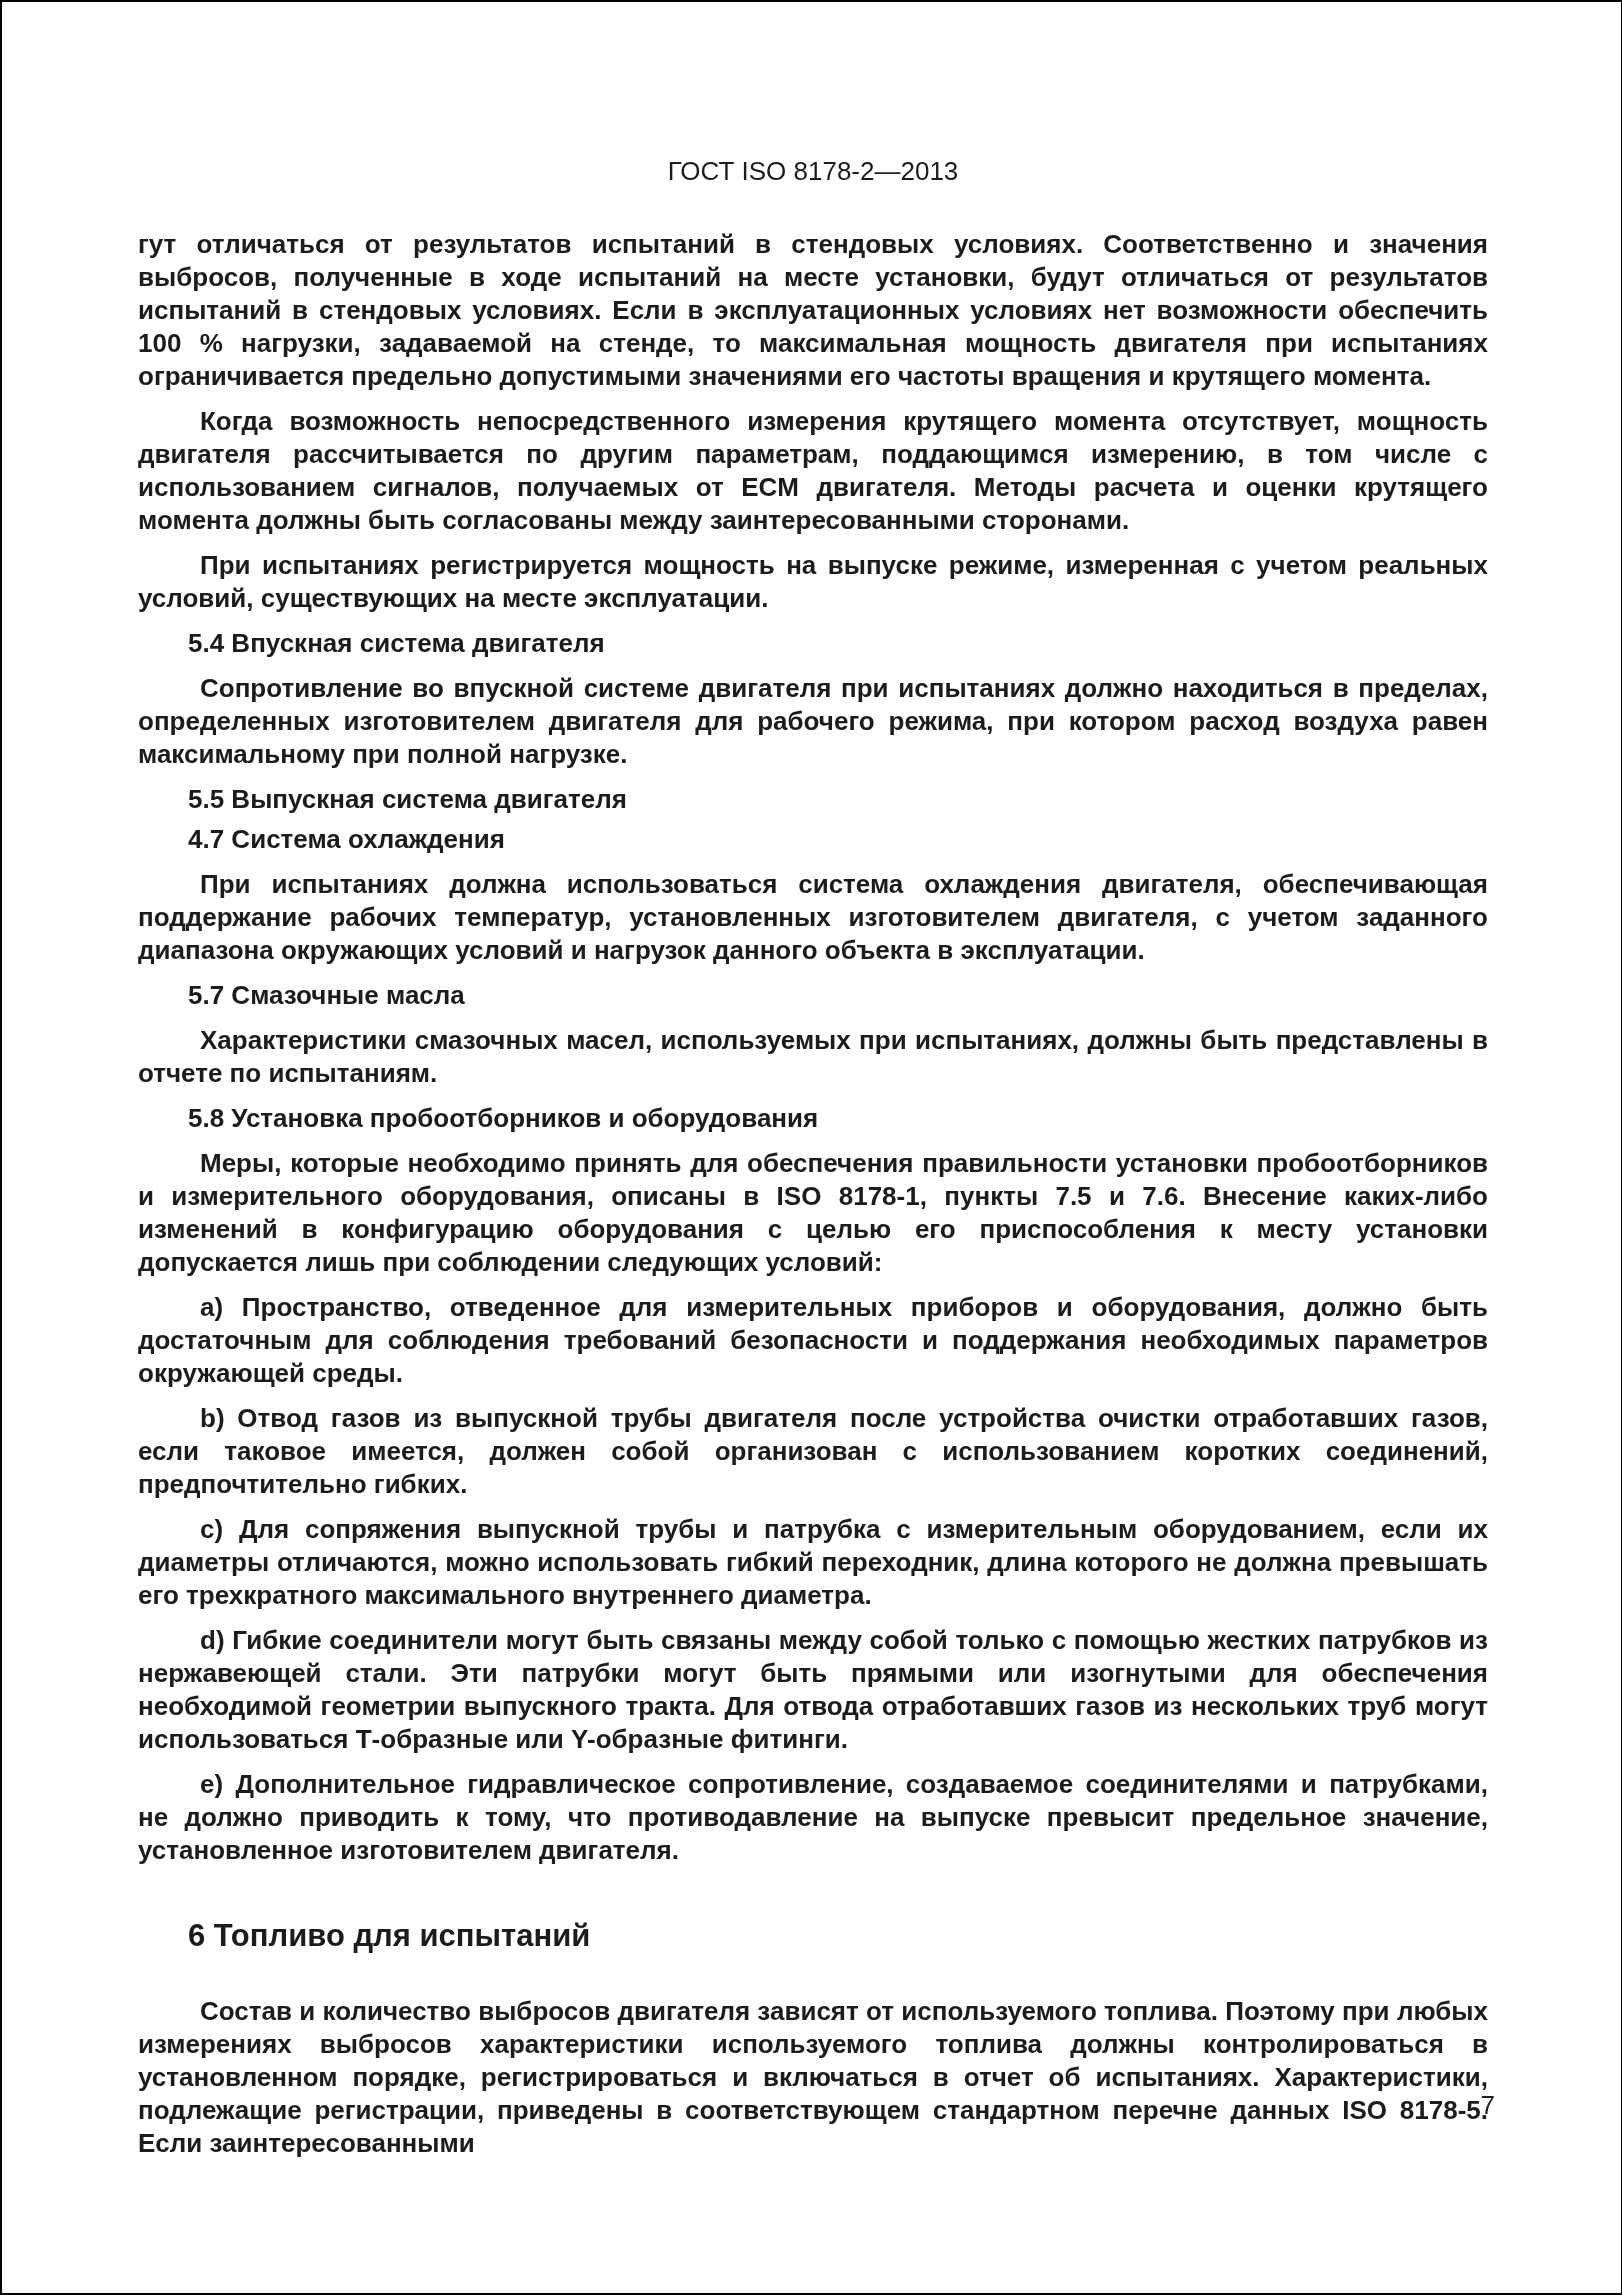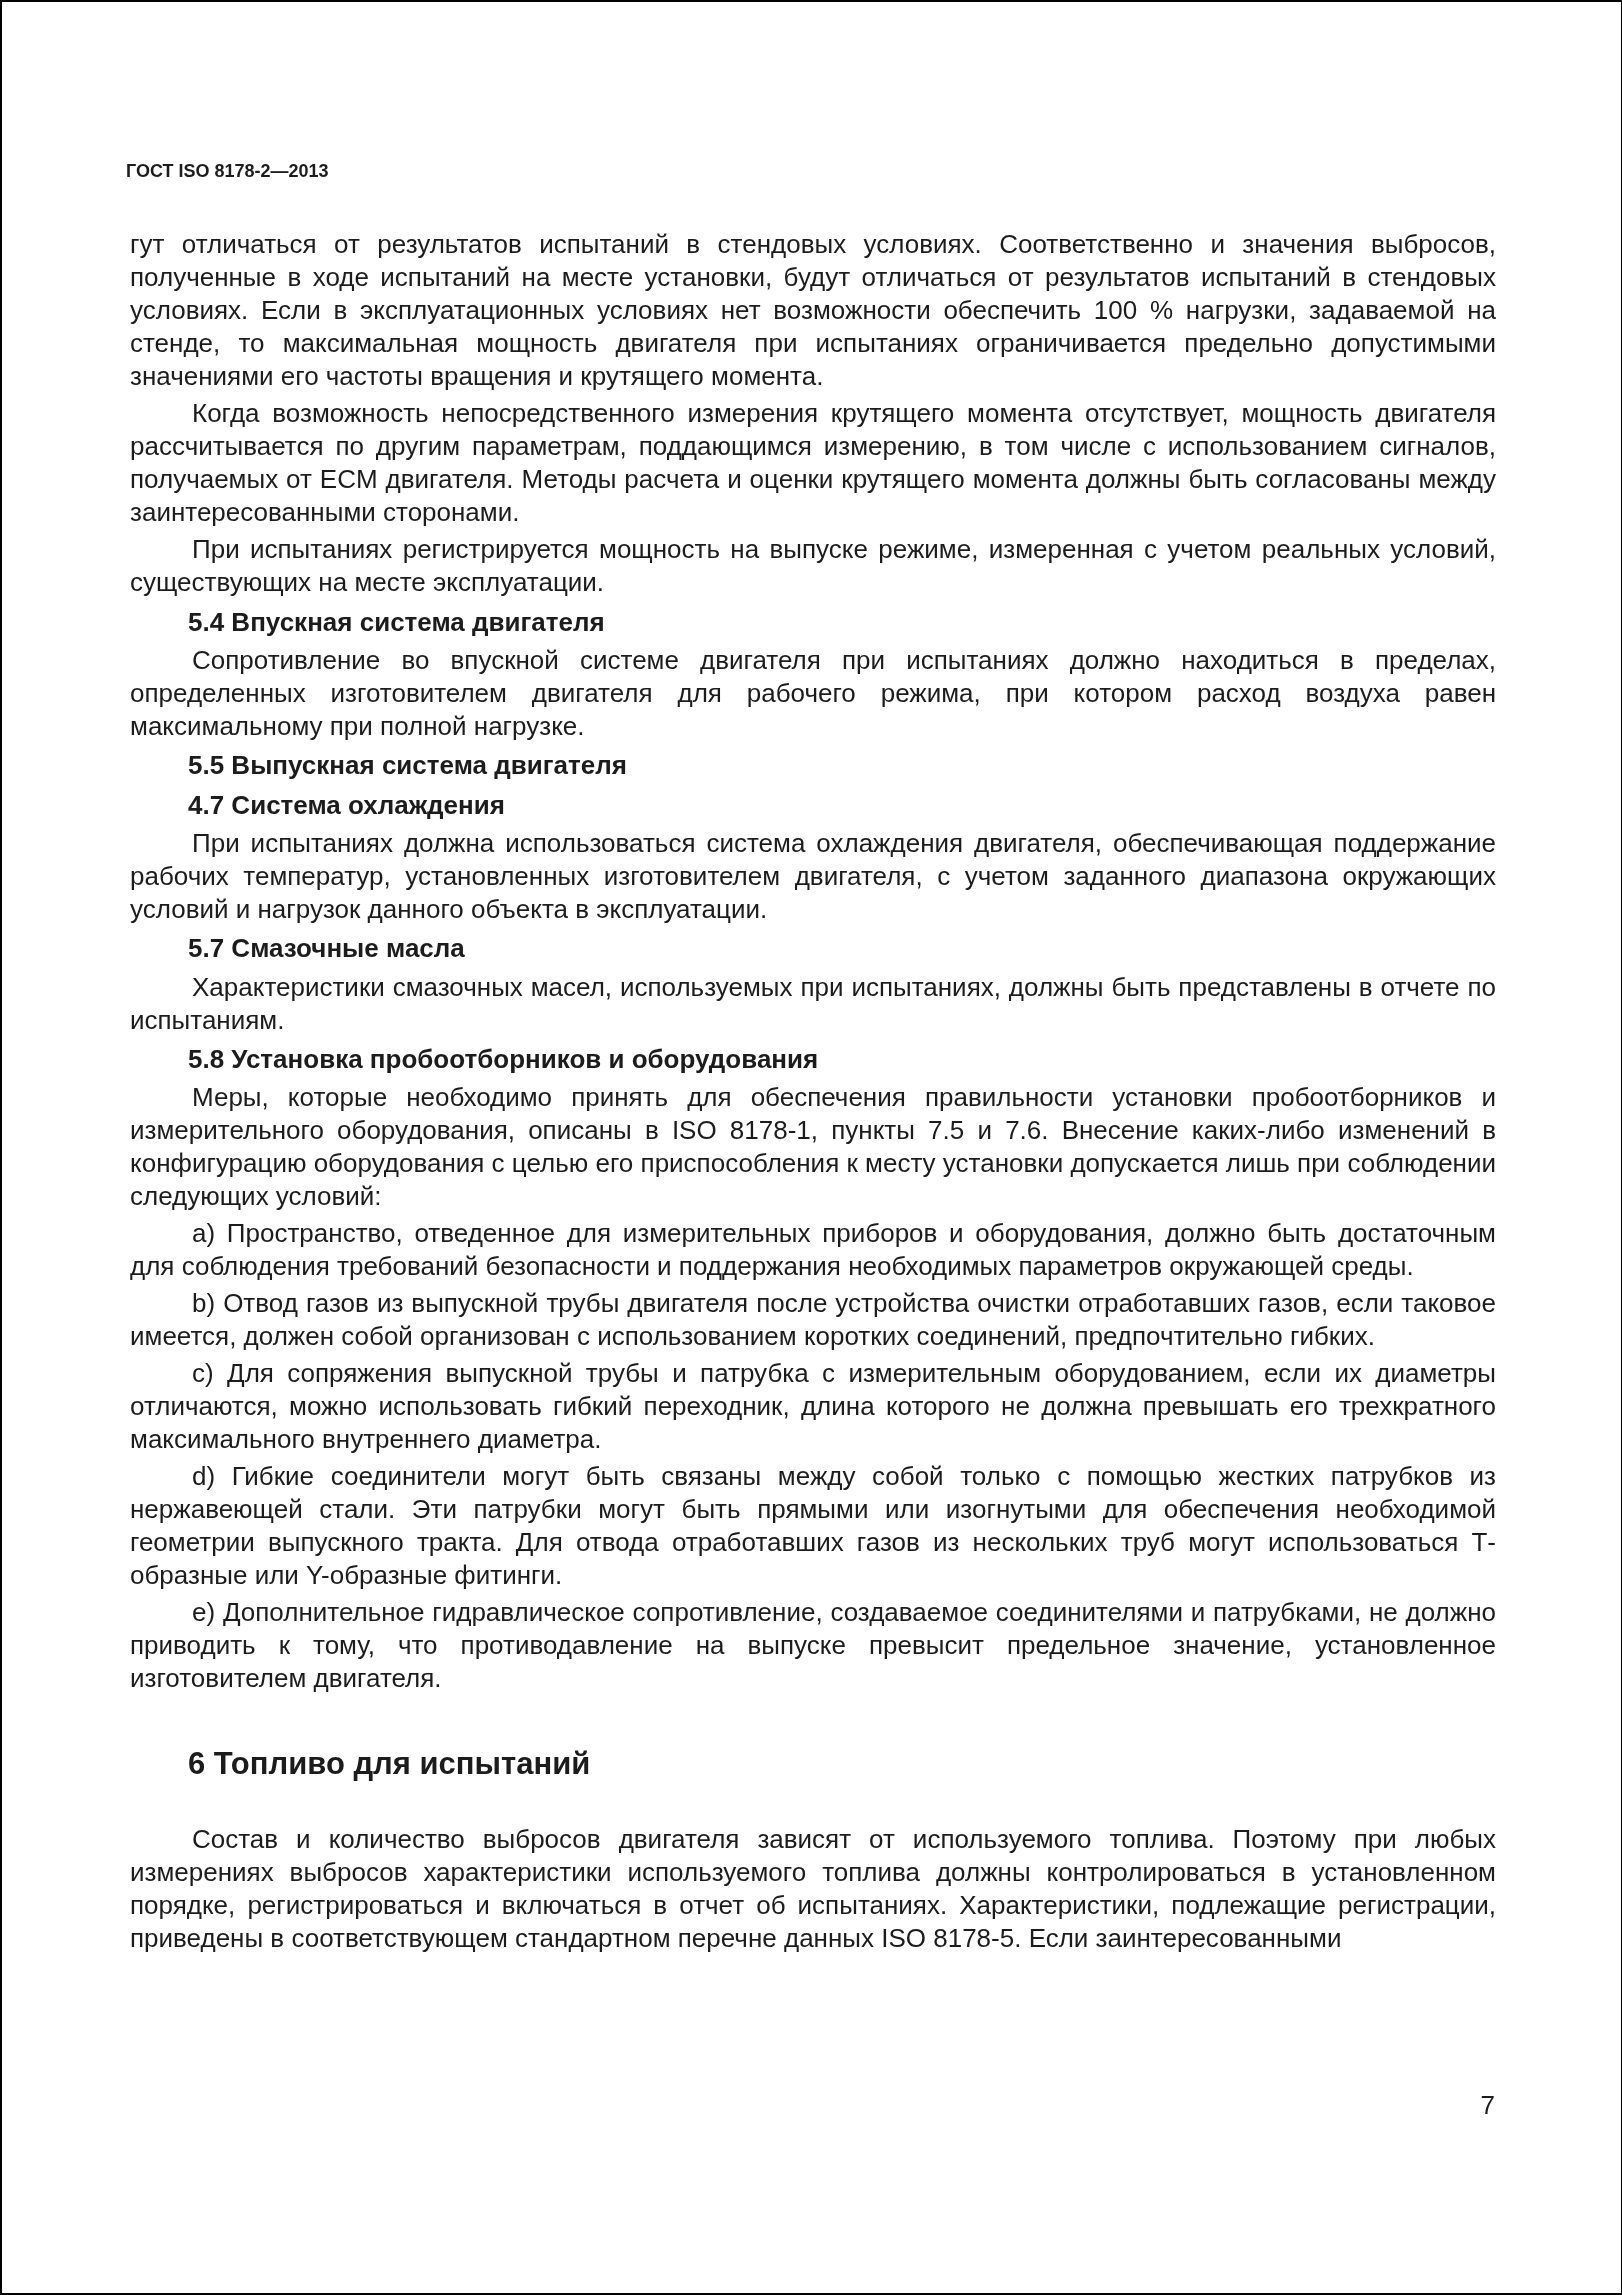--- a/index.html
+++ b/index.html
@@ -12,34 +12,35 @@
     width: 1623px;
     height: 2295px;
     background: #ffffff;
     box-sizing: border-box;
     border: 2px solid #000000;
     padding: 154px 121px 0 124px;
     font-family: "Liberation Sans", sans-serif;
     color: #1c1c1c;
   }
   .running-header {
-    text-align: left;
-    font-weight: bold;
-    font-size: 18px;
+    text-align: center;
+    font-weight: normal;
+    font-size: 26px;
     line-height: 31px;
     margin-bottom: 41px;
   }
   .content {
     font-size: 26px;
     line-height: 33px;
     text-align: justify;
   }
   .content p {
-    margin: 4px;
+    margin: 12px;
     text-indent: 62px;
+    font-weight: bold;
   }
   .content p.noindent {
     text-indent: 0;
   }
   .content h3 {
     margin: 6.5px 0 5.2px 0;
     font-size: 26px;
     line-height: 33px;
     font-weight: bold;
     text-indent: 62px;

